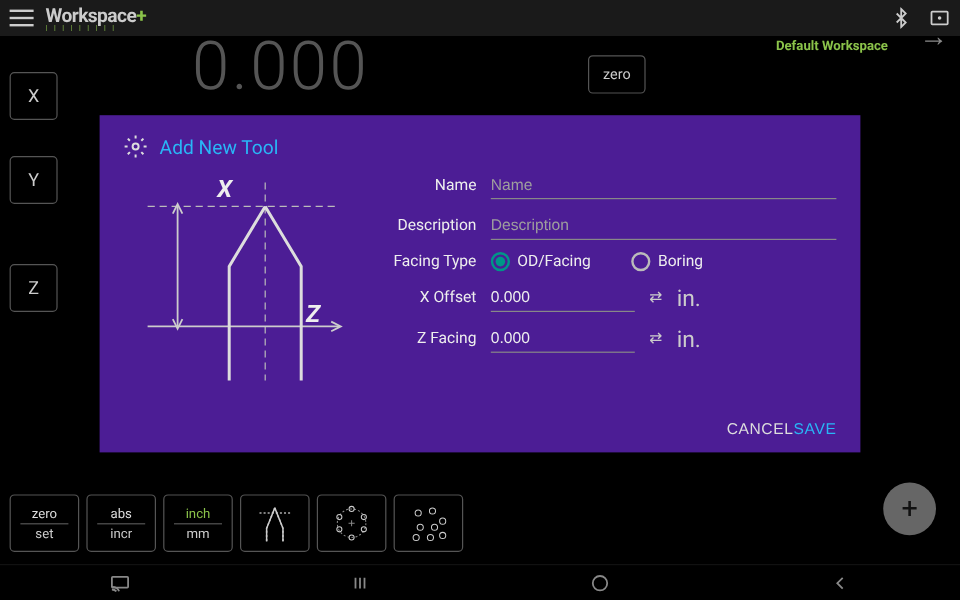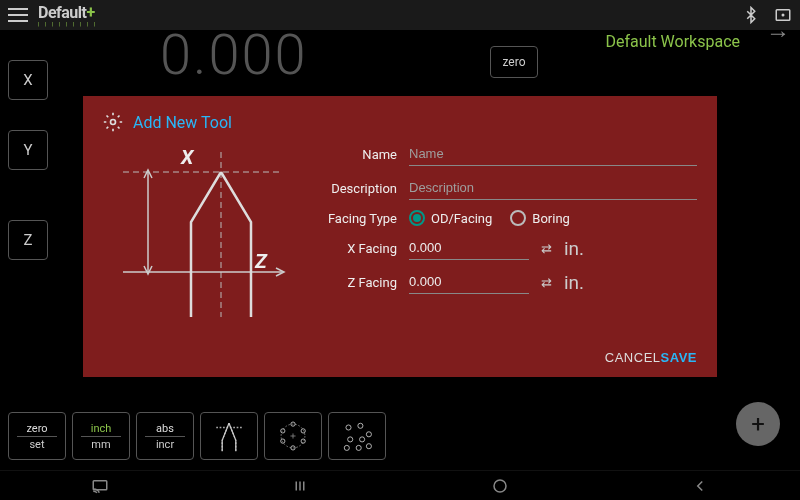--- a/index.html
+++ b/index.html
@@ -10,21 +10,21 @@
   .hamburger { width: 20px; height: 14px; display: flex; flex-direction: column; justify-content: space-between; margin-right: 10px; cursor: pointer; }
   .hamburger span { height: 2px; background: #ccc; }
   .logo { font-weight: bold; font-size: 16px; color: #ccc; letter-spacing: -0.5px; }
   .logo-accent { color: #8bc34a; }
   .logo-sub { font-size: 6px; letter-spacing: 2px; color: #8bc34a; display: block; margin-top: -2px; }
   .topbar-spacer { flex: 1; }
   .topbar-icon { width: 18px; height: 18px; margin-left: 14px; cursor: pointer; }
   
   
   .main { position: relative; height: 440px; background: #000; }
-  .workspace-title { position: absolute; top: 2px; right: 60px; color: #8bc34a; font-size: 16px; font-weight: 400; }
+  .workspace-title { position: absolute; top: 2px; right: 60px; color: #8bc34a; font-size: 11px; font-weight: 700; }
   .forward-arrow { position: absolute; top: -14px; right: 10px; font-size: 24px; color: #888; }
   
   
   .axis-btn { position: absolute; left: 8px; width: 40px; height: 40px; border: 1px solid #555; border-radius: 4px; background: transparent; color: #ccc; font-size: 15px; display: flex; align-items: center; justify-content: center; }
   .axis-x { top: 30px; }
   .axis-y { top: 100px; }
   .axis-z { top: 190px; }
   
   .zero-small { position: absolute; top: 16px; left: 490px; width: 48px; height: 32px; border: 1px solid #555; border-radius: 4px; font-size: 12px; color: #ccc; display: flex; align-items: center; justify-content: center; }
   
@@ -38,61 +38,61 @@
   .bottom-btn .line-white1 { color: #ddd; }
   
   .fab { position: absolute; bottom: 24px; right: 20px; width: 44px; height: 44px; border-radius: 22px; background: #666; color: #111; font-size: 24px; display: flex; align-items: center; justify-content: center; box-shadow: 0 2px 6px rgba(0,0,0,0.5); }
   
   
   .navbar { height: 30px; background: #000; display: flex; align-items: center; justify-content: space-around; border-top: 1px solid #111; }
   .nav-icon { width: 18px; height: 18px; color: #888; }
   
   
   .dialog-scrim { position: absolute; inset: 30px 0 30px 0; display: flex; align-items: flex-start; justify-content: center; pointer-events: none; }
-  .dialog { margin-top: 36px; width: 634px; background: #7f1d1d; box-shadow: 0 8px 24px rgba(0,0,0,0.6); padding: 16px 20px 12px; pointer-events: auto; }
+  .dialog { margin-top: 36px; width: 634px; background: #4c1d95; box-shadow: 0 8px 24px rgba(0,0,0,0.6); padding: 16px 20px 12px; pointer-events: auto; }
   .dialog-header { display: flex; align-items: center; margin-bottom: 10px; }
   .dialog-title { color: #29b6f6; font-size: 16px; margin-left: 10px; }
   .dialog-body { display: flex; gap: 16px; }
   
   
   .diagram { width: 200px; height: 180px; position: relative; }
   
   
   .form { flex: 1; }
   .form-row { display: flex; align-items: center; margin-bottom: 10px; }
   .form-label { width: 90px; text-align: right; padding-right: 12px; font-size: 13px; color: #eee; }
   .form-input { flex: 1; background: transparent; border: none; border-bottom: 1px solid #888; color: #eee; font-size: 13px; padding: 4px 0; outline: none; }
   .form-input::placeholder { color: #9e9e9e; }
   .offset-input { width: 120px; background: transparent; border: none; border-bottom: 1px solid #888; color: #eee; font-size: 13px; padding: 4px 0; outline: none; }
   .swap-icon { margin: 0 12px; color: #ccc; font-size: 13px; }
   .unit { color: #ccc; font-size: 19px; }
-  .radio-group { display: flex; gap: 18px; align-items: flex-end; }
+  .radio-group { display: flex; gap: 34px; align-items: flex-end; }
   .radio { display: flex; align-items: center; gap: 6px; font-size: 13px; color: #eee; cursor: pointer; }
   .radio-dot { width: 16px; height: 16px; border-radius: 50%; border: 2px solid #009688; display: flex; align-items: center; justify-content: center; }
   .radio-dot.checked::after { content: ""; width: 8px; height: 8px; border-radius: 50%; background: #009688; }
   .radio-dot.unchecked { border-color: #bbb; }
   
   .dialog-actions { display: flex; justify-content: flex-end; margin-top: 28px; }
   .dlg-btn { background: none; border: none; font-size: 13px; font-weight: 500; letter-spacing: 0.5px; cursor: pointer; }
   .dlg-btn.cancel { color: #ddd; }
-  .dlg-btn.save { color: #29b6f6; font-weight: bold; }
+  .dlg-btn.save { color: #29b6f6; }
   
   svg { display: block; }
 </style>
 </head>
 <body>
 
 <div class="topbar">
   <div class="hamburger">
       <span></span>
       <span></span>
       <span></span>
     </div>
   <div>
-    <span class="logo"><span>Default</span><span class="logo-accent">+</span></span>
+    <span class="logo"><span>Workspace</span><span class="logo-accent">+</span></span>
     <span class="logo-sub">| | | | | | | | |</span>
   </div>
   <div class="topbar-spacer"></div>
   <svg class="topbar-icon" viewBox="0 0 24 24" fill="none" stroke="#ccc" stroke-width="2">
       <path d="M7 7l10 10-5 5V2l5 5L7 17"></path>
     </svg>
   <svg class="topbar-icon" viewBox="0 0 24 24" fill="none" stroke="#ccc" stroke-width="2">
       <rect x="3" y="5" width="18" height="14" rx="1"></rect>
       <circle cx="12" cy="12" r="1" fill="#ccc"></circle>
     </svg>
@@ -108,28 +108,28 @@
   <div class="axis-btn axis-z">Z</div>
   <div class="zero-small">zero</div>
 
   <div class="bottombar">
     <div class="bottom-btn">
       <span class="line-white1">zero</span>
       <span class="divider"></span>
       <span>set</span>
     </div>
     <div class="bottom-btn">
+      <span class="line-white1">abs</span>
+      <span class="divider"></span>
+      <span>incr</span>
+    </div>
+    <div class="bottom-btn">
       <span class="line1">inch</span>
       <span class="divider"></span>
       <span>mm</span>
-    </div>
-    <div class="bottom-btn">
-      <span class="line-white1">abs</span>
-      <span class="divider"></span>
-      <span>incr</span>
     </div>
     <div class="bottom-btn">
       <svg width="34" height="34" viewBox="0 0 40 40">
           <path d="M20 5 L12 25 L12 38 M20 5 L28 25 L28 38 M5 10 L35 10" stroke="#aaa" fill="none" stroke-width="1.5" stroke-dasharray="2 2"></path>
           <path d="M20 5 L12 25 L12 38 M20 5 L28 25 L28 38" stroke="#ccc" fill="none" stroke-width="1.5"></path>
         </svg>
     </div>
     <div class="bottom-btn">
       <svg width="34" height="34" viewBox="0 0 40 40">
           <circle cx="20" cy="20" r="14" stroke="#888" fill="none" stroke-dasharray="2 2"></circle>
@@ -199,21 +199,21 @@
                   <span class="radio-dot checked"></span>
                   <span>OD/Facing</span>
                 </label>
               <label class="radio">
                   <span class="radio-dot unchecked"></span>
                   <span>Boring</span>
                 </label>
             </div>
           </div>
           <div class="form-row">
-            <div class="form-label">X Facing</div>
+            <div class="form-label">X Offset</div>
             <input class="offset-input" value="0.000" style="">
             <span class="swap-icon">⇄</span>
             <span class="unit">in.</span>
           </div>
           <div class="form-row">
             <div class="form-label">Z Facing</div>
             <input class="offset-input" value="0.000" style="">
             <span class="swap-icon">⇄</span>
             <span class="unit">in.</span>
           </div>

